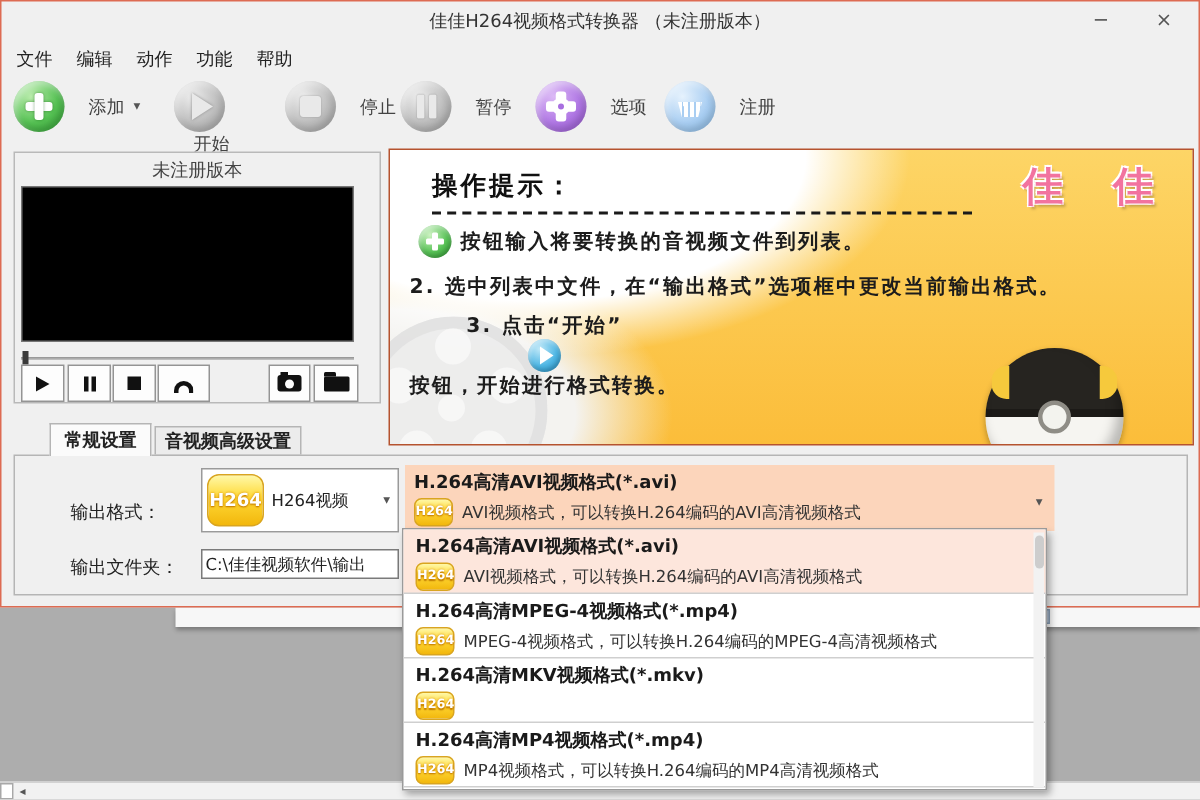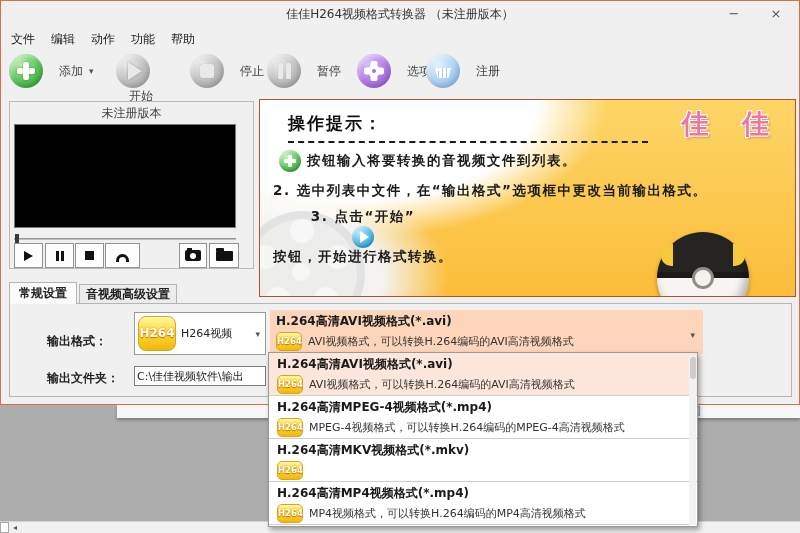--- a/index.html
+++ b/index.html
@@ -130,26 +130,26 @@
   .ball { position:absolute; right:46px; bottom:-28px; width:92px; height:92px; border-radius:50%;
     background: linear-gradient(#262420 0 44%, #1c1a17 44% 50%, #f6f5f1 50% 100%);
     box-shadow: inset -4px -6px 8px rgba(0,0,0,.25), 0 2px 4px rgba(0,0,0,.3); z-index:2; }
   .ball::before { content:""; position:absolute; left:4px; right:4px; top:12px; height:22px;
     border-left:12px solid #f6c93c; border-right:12px solid #f6c93c; border-radius:10px; }
   .ball-button { position:absolute; left:35px; top:35px; width:22px; height:22px; background:#f3f3ee;
     border:3px solid #8f8d86; border-radius:50%; }
 
   
   .tab { position:absolute; font-size:12px; font-weight:bold; color:#222; text-align:center;
-    border:1px solid #b5b5b5; }
+    border:1px solid #b5b5b5;margin-left:24px; }
   .tab-active { left:8px; top:281px; width:68px; height:22px; line-height:21px; background:#fbfbfb; border-bottom:none; z-index:2; }
   .tab-idle { left:78px; top:283px; width:98px; height:20px; line-height:19px; background:#ececec; }
   .groupbox { position:absolute; left:8px; top:302px; width:783px; height:94px;
     border:1px solid #b5b5b5; background:#f0f0f0; }
-  .fld-label { position:absolute; left:37px; font-size:12px; color:#222;font-weight:bold; }
+  .fld-label { position:absolute; left:37px; font-size:12px; color:#222; }
   .lbl-format { top:29px; } .lbl-folder { top:66px; }
 
   .badge { background: linear-gradient(#fff8a8, #ffd935 45%, #f2b70d);
     border:1px solid #d9a520; border-radius:8px; color:#fff; font-weight:bold; text-align:center;
     text-shadow:0 0 2px #d98c00, 0 1px 1px #b97400; }
   .badge-lg { width:38px; height:35px; font-size:12px; line-height:33px; }
   .badge-sm { width:26px; height:19px; font-size:8.5px; line-height:17px; border-radius:5px; flex:0 0 auto; }
 
   .combo1 { position:absolute; left:124px; top:8px; width:132px; height:43px; background:#fff;
     border:1px solid #9a9a9a; display:flex; align-items:center; }
@@ -240,21 +240,21 @@
     </div>
     <div class="tbtn" style="left:356px;">
       <span class="circle c-gear">
         <span class="gear-shape">
             <span class="gear-ring"></span>
             <span class="gear-hole"></span>
           </span>
       </span>
       <span class="lbl">选项</span>
     </div>
-    <div class="tbtn" style="left:425px;">
+    <div class="tbtn" style="left:442px;">
       <span class="circle c-basket">
           <span class="basket-shape"></span>
         </span>
       <span class="lbl">注册</span>
     </div>
   </div>
 
   <div class="preview">
     <div class="preview-title">未注册版本</div>
     <div class="video"></div>

